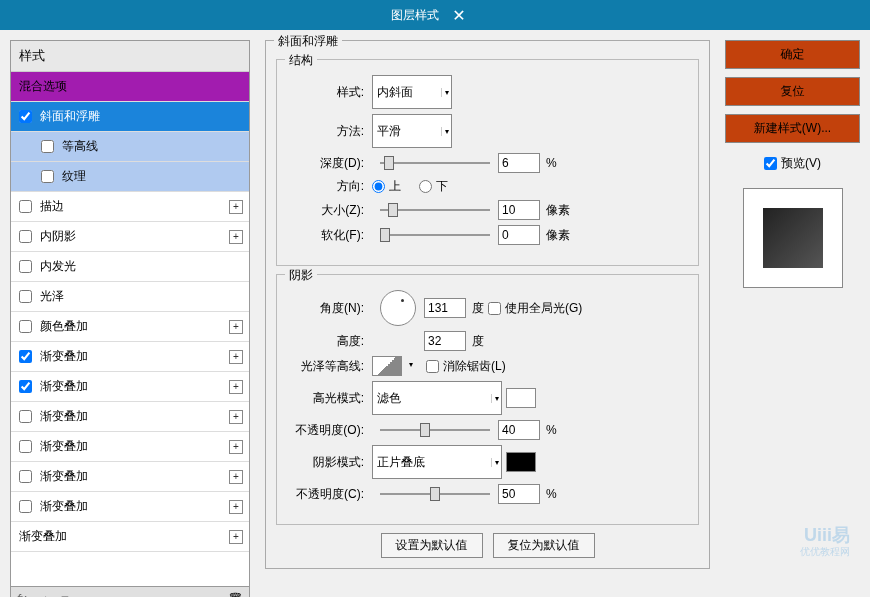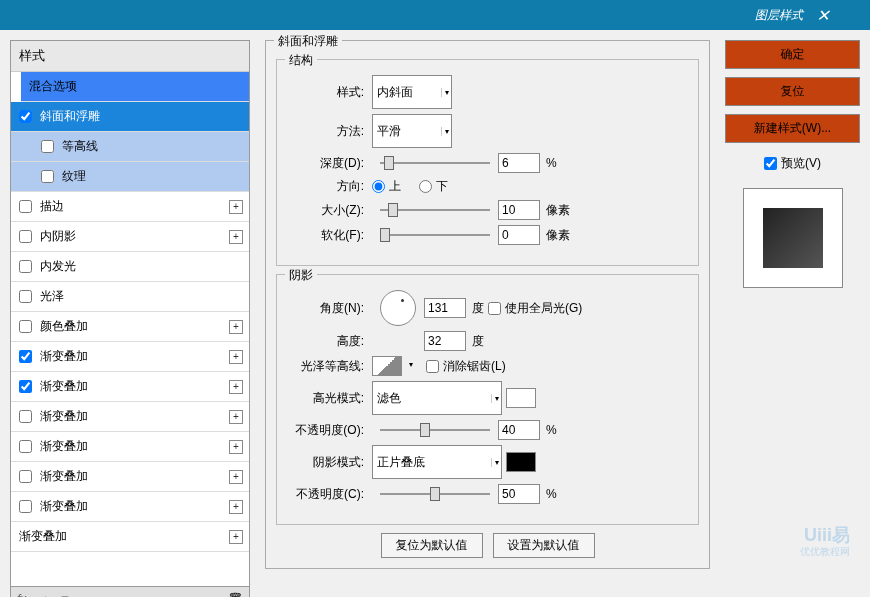--- a/index.html
+++ b/index.html
@@ -1,24 +1,24 @@
 <!DOCTYPE html>
 <html><head>
 <meta charset="utf-8">
 <style>
 * { box-sizing: border-box; margin: 0; padding: 0; font-family: "Microsoft YaHei", sans-serif; font-size: 12px; }
 body { background: #f0f0f0; width: 870px; height: 597px; overflow: hidden; }
-.titlebar { background: #0f7cab; color: #fff; height: 30px; display: flex; align-items: center; padding: 0 27px; justify-content: flex-end; font-style: italic; }
+.titlebar { background: #0f7cab; color: #fff; height: 30px; display: flex; align-items: center; padding: 0 10px; justify-content: center; }
 .close-btn { width: 40px; height: 30px; display: flex; align-items: center; justify-content: center; cursor: pointer; font-size: 16px; }
 .body-area { display: flex; padding: 10px; gap: 10px; }
 .left-panel { width: 240px; }
 .styles-list { border: 1px solid #999; background: #fff; height: 547px; overflow: hidden; }
 .list-header { background: #e8e8e8; padding: 6px 8px; border-bottom: 1px solid #ccc; font-size: 13px; }
 .list-item { display: flex; align-items: center; padding: 6px 8px; border-bottom: 1px solid #ddd; position: relative; cursor: pointer; }
-.list-item.blend { background: #3b82f6; margin-left: 10px; }
+.list-item.blend { background: #a21caf; }
 .list-item.selected { background: #1b84db; color: #fff; }
 .list-item.sub { background: #b0caf0; padding-left: 30px; }
 .list-item input[type=checkbox] { margin-right: 8px; }
 .list-item .plus { position: absolute; right: 6px; border: 1px solid #888; width: 14px; height: 14px; display: flex; align-items: center; justify-content: center; font-size: 10px; background: #fff; color: #333; }
 .bottom-bar { background: #e0e0e0; border: 1px solid #999; border-top: none; height: 24px; display: flex; align-items: center; padding: 0 6px; justify-content: space-between; }
 .bottom-bar .icon { margin-right: 10px; color: #666; font-style: italic; margin-top: 21px; }
 .center-panel { flex: 1; padding: 0 5px; }
 .fieldset { border: 1px solid #aaa; padding: 10px; margin-bottom: 10px; position: relative; }
 .fieldset-title { position: absolute; top: -8px; left: 8px; background: #f0f0f0; padding: 0 4px; }
 .inner-fieldset { border: 1px solid #bbb; padding: 10px 10px 15px 10px; margin-top: 8px; position: relative; }
@@ -276,22 +276,22 @@
               <div class="thumb" style="left:50px"></div>
             </div>
           <div class="numbox">
               <span>50</span>
             </div>
           <span class="unit">%</span>
         </div>
       </div>
 
       <div class="btn-row">
+        <div class="btn">设置为默认值</div>
         <div class="btn">复位为默认值</div>
-        <div class="btn">设置为默认值</div>
       </div>
     </div>
   </div>
 
   <div class="right-panel">
     <div class="right-btn">确定</div>
     <div class="right-btn">复位</div>
     <div class="right-btn">新建样式(W)...</div>
     <label class="preview-check">
         <input type="checkbox" checked="" style="">

